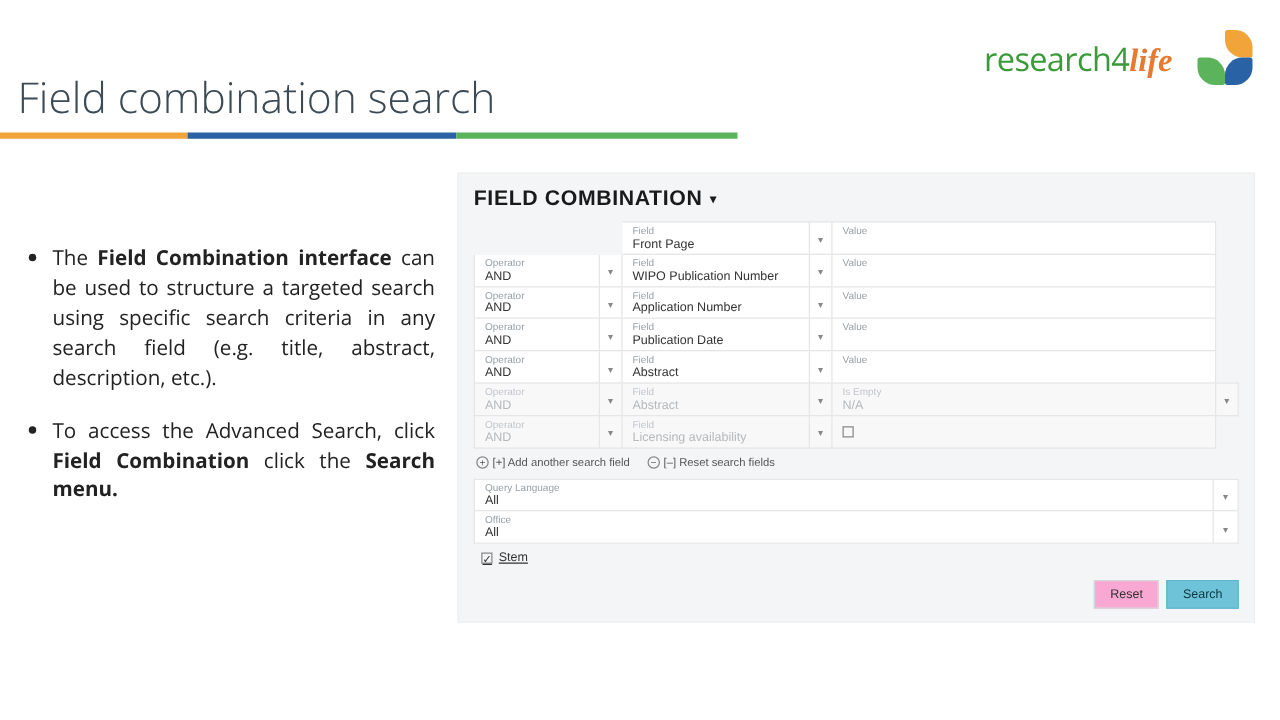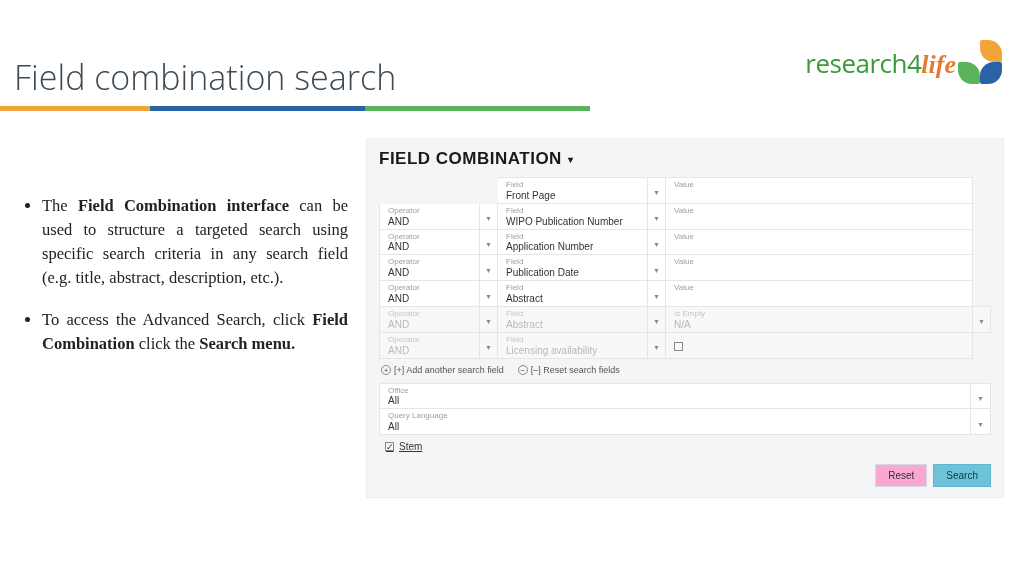--- a/index.html
+++ b/index.html
@@ -8,34 +8,34 @@
 
   
   .title { position: absolute; left: 14px; top: 54px; font-size: 34px; font-weight: 300; color: #3b4a55; }
 
   .stripe { position: absolute; top: 106px; left: 0; height: 5px; }
   .stripe.orange { width: 150px; background: #f1a43a; left: 0; }
   .stripe.blue   { width: 215px; background: #2a63a5; left: 150px; }
   .stripe.green  { width: 225px; background: #5bb35b; left: 365px; }
 
   
-  .logo { position: absolute; right: 20px; top: 40px; display: flex; align-items: center; gap: 2px; }
+  .logo { position: absolute; right: 20px; top: 24px; display: flex; align-items: center; gap: 20px; }
   .logo-text { font-size: 26px; font-weight: 400; }
   .logo-text .r4 { color: #3a9a3a; font-weight: 400; letter-spacing: -0.5px; }
   .logo-text .life { color: #e77a2f; font-style: italic; font-family: Georgia, serif; font-weight: 700; }
   .logo-mark { width: 46px; height: 46px; position: relative; }
   .logo-leaf { position: absolute; width: 22px; height: 22px; border-radius: 2px 14px 2px 14px; }
   .leaf-o { background: #f1a43a; left: 22px; top: 0; }
   .leaf-g { background: #5bb35b; left: 0; top: 22px; }
   .leaf-b { background: #2a63a5; left: 22px; top: 22px; border-radius: 14px 2px 14px 2px; }
   .leaf-or { background: #e77a2f; left: 10px; top: 10px; width: 14px; height: 14px; border-radius: 50% 50% 50% 0; transform: rotate(30deg); }
 
   
   .content { position: absolute; top: 138px; left: 20px; right: 20px; bottom: 20px; display: flex; gap: 18px; }
-  .left { width: 328px; padding-top: 56px; font-family: Liberation Serif, serif; }
+  .left { width: 328px; padding-top: 56px; }
   .right { flex: 1; }
 
   ul.bullets { list-style: disc; padding-left: 22px; }
   ul.bullets li { font-size: 16.5px; line-height: 1.45; color: #222; margin-bottom: 18px; text-align: justify; }
   ul.bullets li b { font-weight: 700; }
 
   
   .shot { background: #f4f5f6; border: 1px solid #eee; padding: 10px 12px 10px 12px; font-family: Arial, sans-serif; }
   .shot-title { font-size: 17px; font-weight: 900; letter-spacing: 0.5px; color: #1a1a1a; margin-bottom: 8px; display: flex; align-items: center; gap: 6px; }
   .caret { font-size: 10px; }
@@ -238,28 +238,28 @@
             </span>
           <span class="circ">
               <span class="c">−</span>
               <span>[–] Reset search fields</span>
             </span>
         </div>
 
         <div class="wide">
           <div class="row">
             <div class="cell">
+              <span class="lbl">Query Language</span>
+              <span class="val">All</span>
+            </div>
+            <div class="cell col-dd"><span class="dd">▾</span></div>
+          </div>
+          <div class="row">
+            <div class="cell">
               <span class="lbl">Office</span>
-              <span class="val">All</span>
-            </div>
-            <div class="cell col-dd"><span class="dd">▾</span></div>
-          </div>
-          <div class="row">
-            <div class="cell">
-              <span class="lbl">Query Language</span>
               <span class="val">All</span>
             </div>
             <div class="cell col-dd"><span class="dd">▾</span></div>
           </div>
         </div>
 
         <div class="stem">
           <span class="chk checked"></span>
           <span>Stem</span>
         </div>

